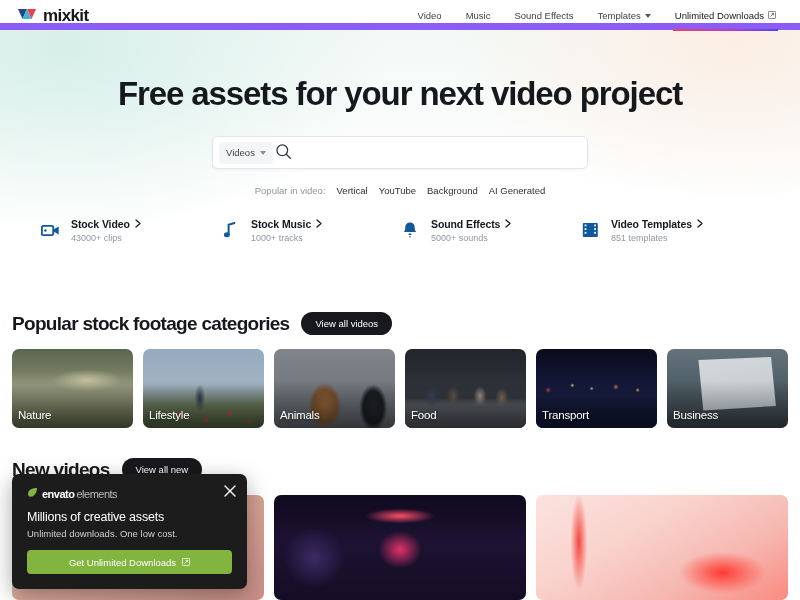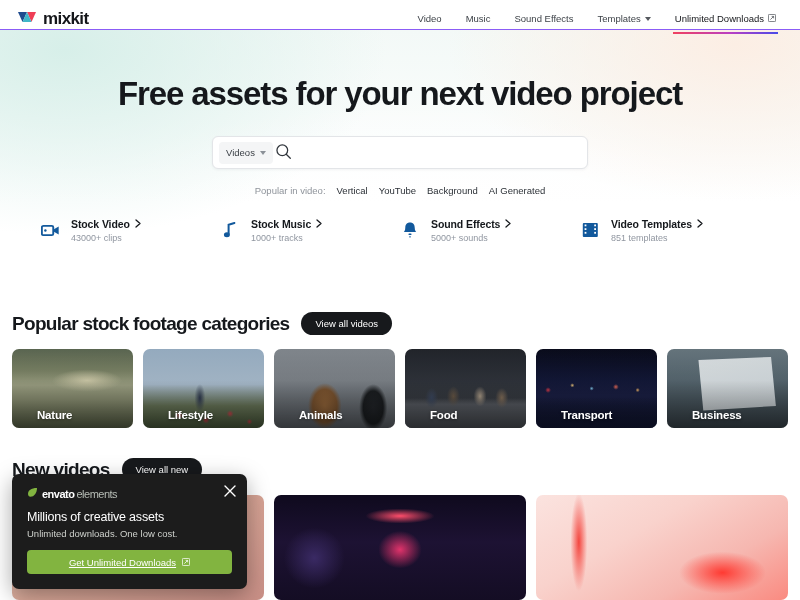--- a/index.html
+++ b/index.html
@@ -14,21 +14,21 @@
 
   
   .header {
     position: relative;
     height: 30px;
     display: flex;
     align-items: center;
     justify-content: space-between;
     padding: 8px 12px 0 18px;
     background: #ffffff;
-    border-bottom: 1px solid #8b5cf6;
+    border-bottom: 7px solid #8b5cf6;
     z-index: 30;
   }
   .logo { display: flex; align-items: center; gap: 3px; cursor: pointer; }
   .logo-mark { display: block; }
   .logo-text {
     font-size: 17px; font-weight: bold; letter-spacing: -0.6px;
     color: #14161a;
   }
   .nav { display: flex; align-items: flex-end; gap: 0px; height: 30px; }
   .nav-item {
@@ -175,24 +175,24 @@
     border-radius: 7px;
     overflow: hidden;
     cursor: pointer;
   }
   .card-img { position: absolute; inset: 0; }
   .card-shade {
     position: absolute; inset: 0;
     background: linear-gradient(180deg, rgba(0,0,0,0.05) 40%, rgba(0,0,0,0.45) 100%);
   }
   .card-label {
-    position: absolute; left: 25px; bottom: 7px;
+    position: absolute; left: 6px; bottom: 7px;
     color: #ffffff;
     font-size: 11.5px;
-    font-weight: bold;
+    font-weight: normal;
     letter-spacing: -0.2px;
     text-shadow: 0 1px 3px rgba(0,0,0,0.45);
   }
 
   .videos-row { display: flex; gap: 10px; }
   .video-card {
     flex: 1;
     height: 105px;
     border-radius: 7px;
     overflow: hidden;
@@ -240,21 +240,20 @@
     width: 100%;
     height: 24px;
     background: #82b440;
     border: none;
     border-radius: 4px;
     color: #ffffff;
     font-family: "Liberation Sans", sans-serif;
     font-size: 9.5px;
     display: flex; align-items: center; justify-content: center; gap: 6px;
     cursor: pointer;
-    text-decoration: underline;
   }
 </style>
 </head>
 <body>
 
 <div class="page">
 
   <div class="header">
     <div class="logo">
       <span class="logo-mark">

